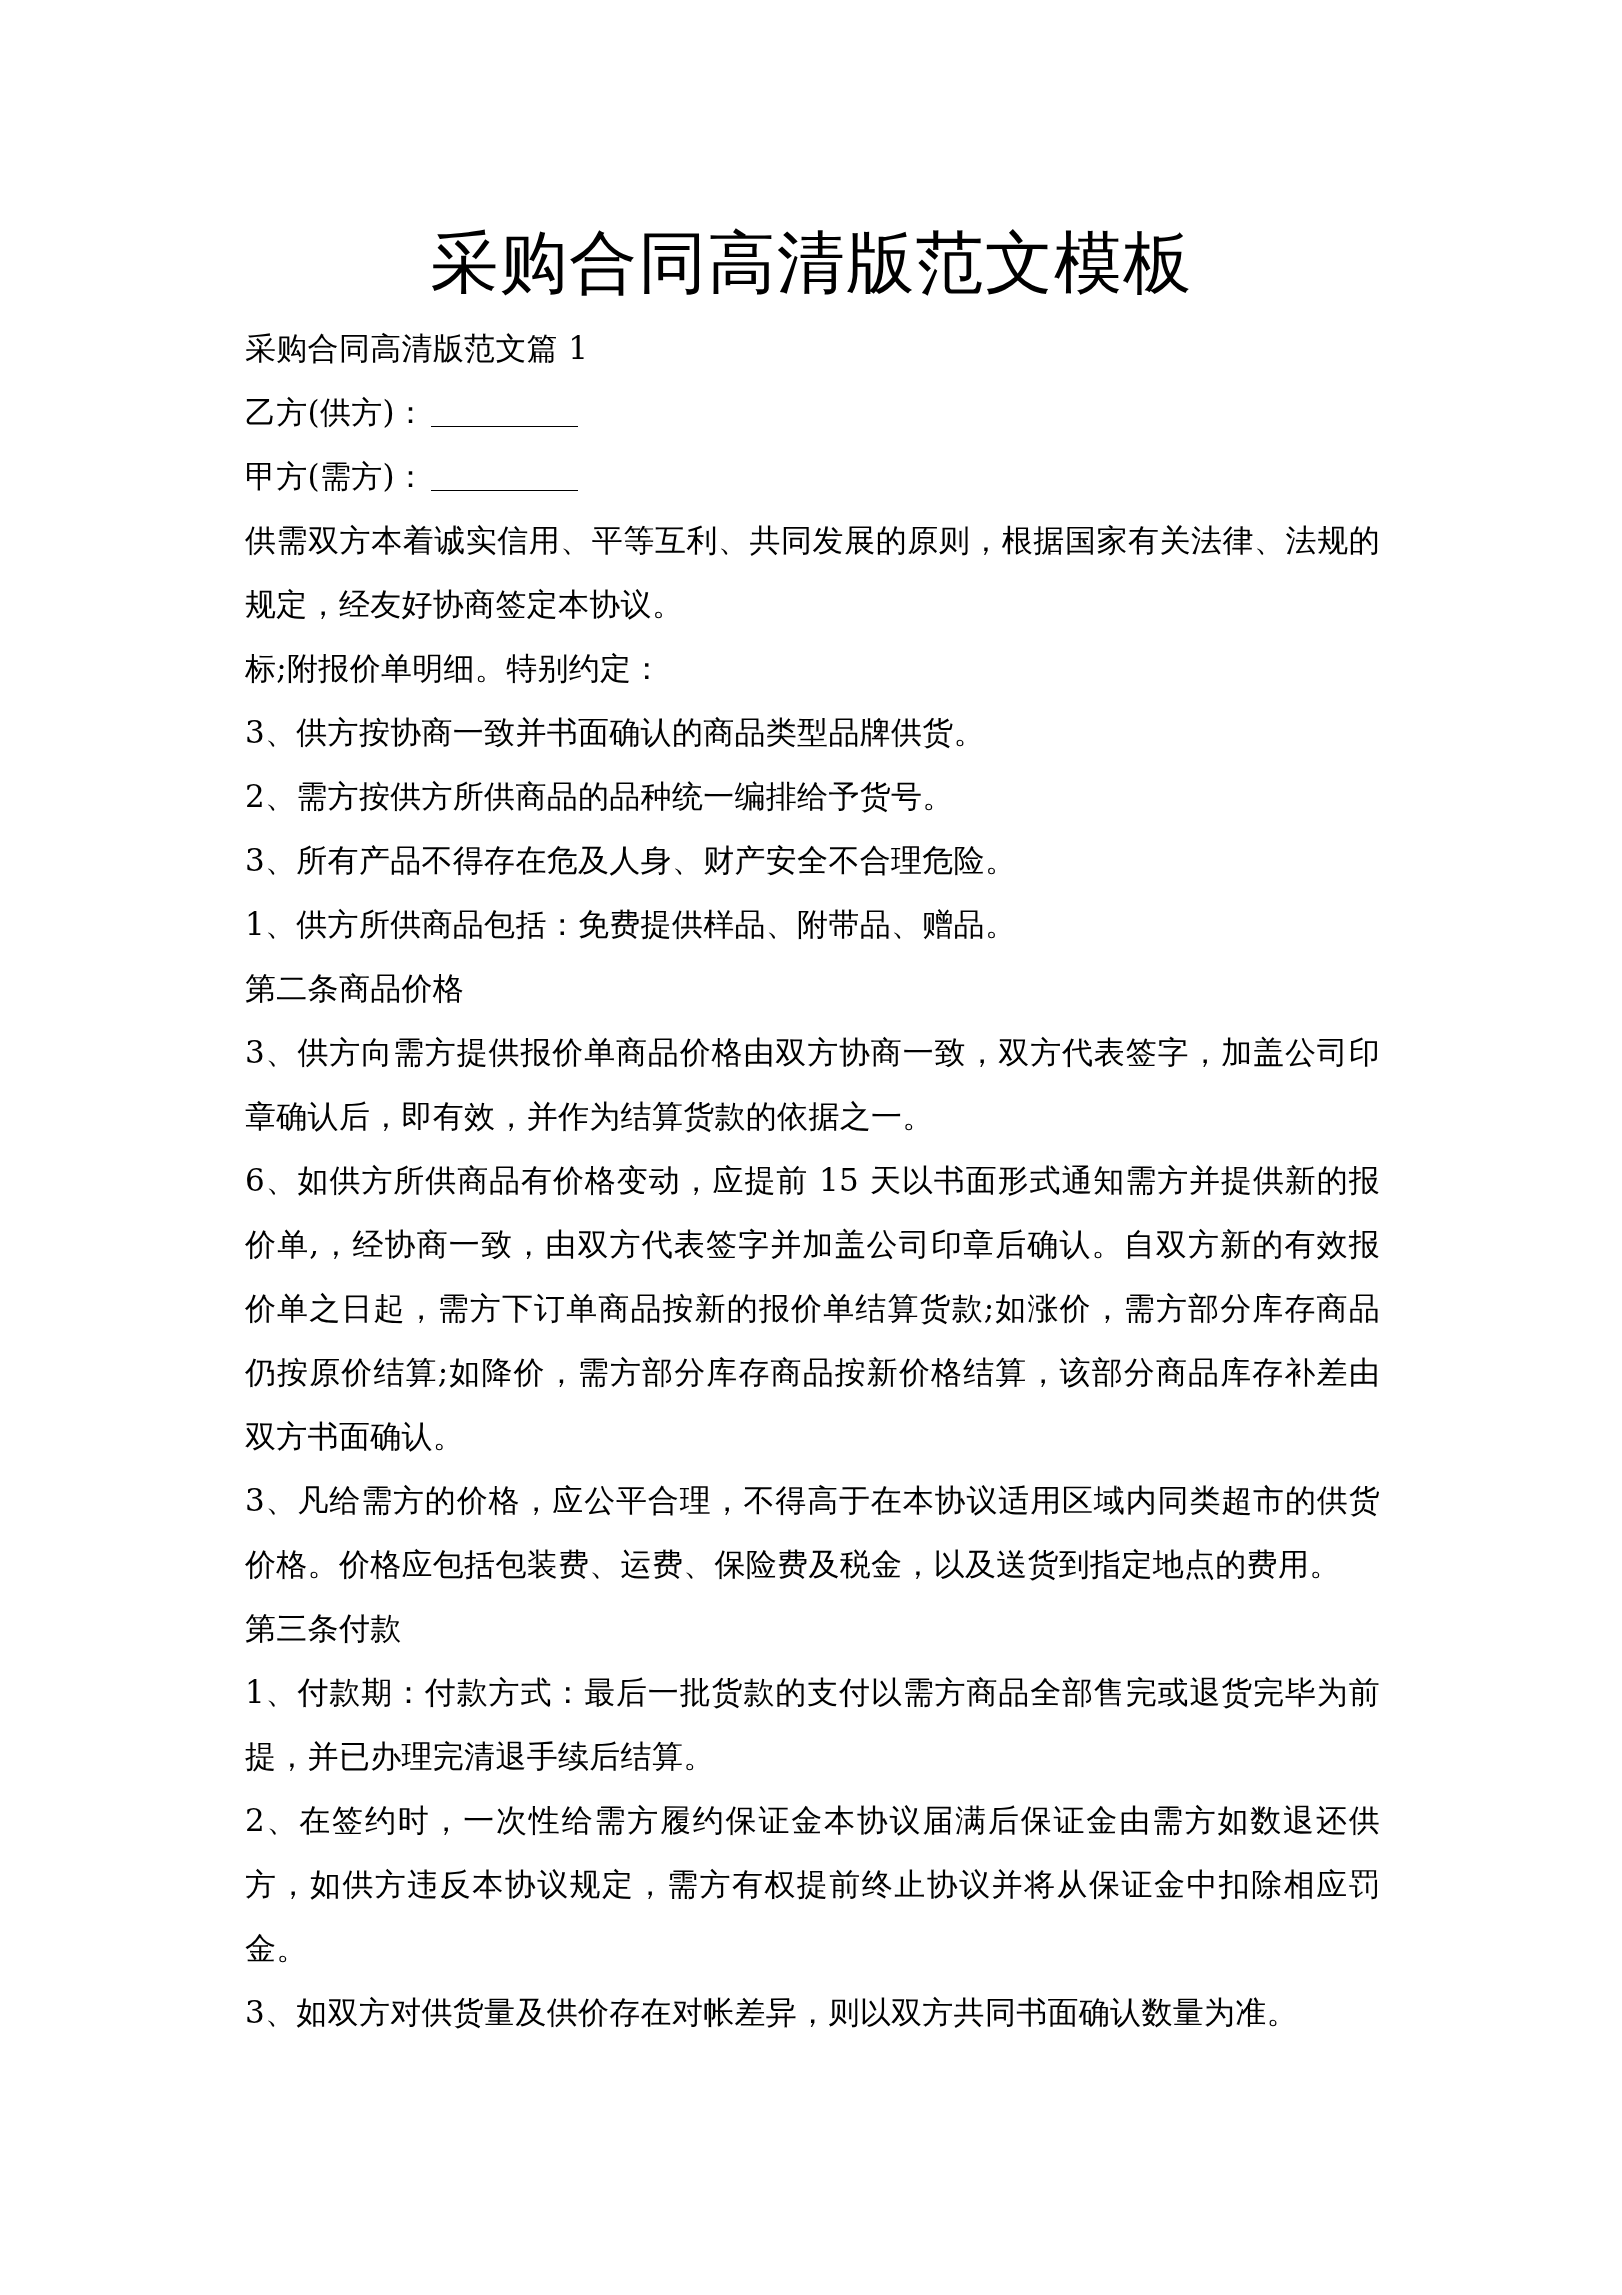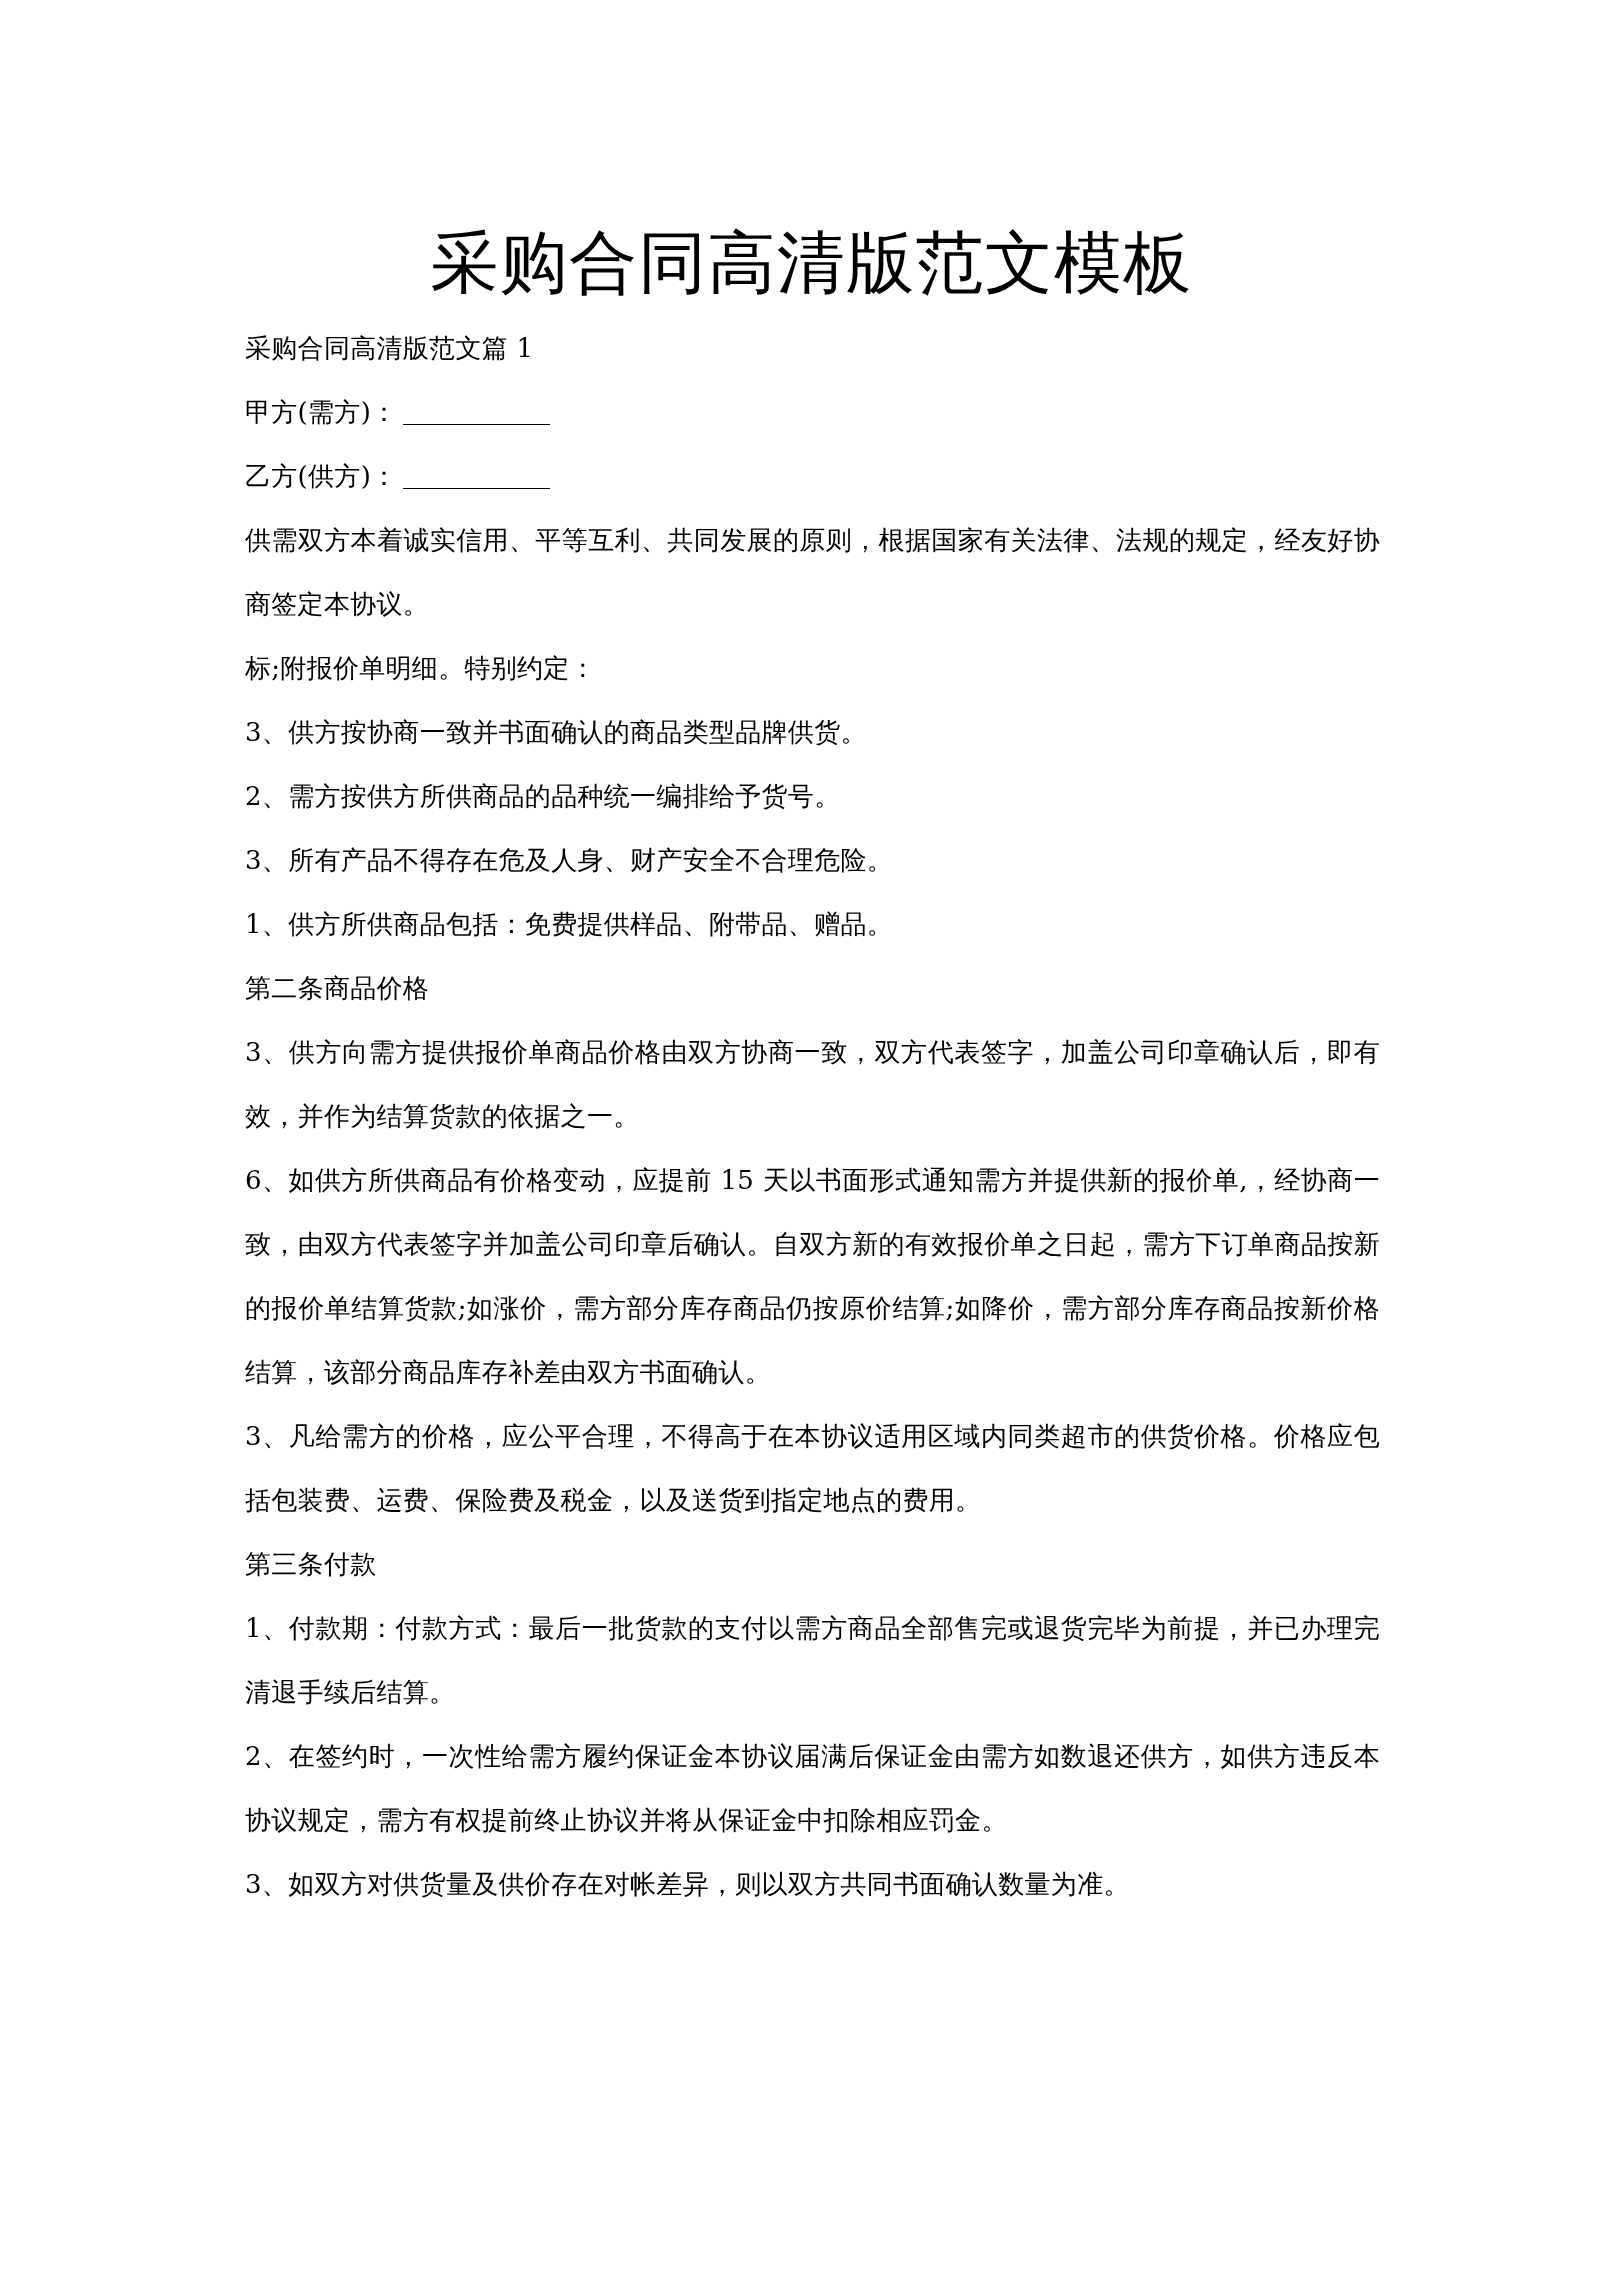--- a/index.html
+++ b/index.html
@@ -33,21 +33,21 @@
     line-height: 85px;
     font-weight: normal;
     letter-spacing: 1.3px;
     margin: 0;
   }
   .body-text {
     position: absolute;
     left: 245px;
     top: 292px;
     width: 1135px;
-    font-size: 26px;
+    font-size: 31px;
     line-height: 64px;
     text-align: justify;
     text-justify: inter-character;
     letter-spacing: 0.3px;
   }
   .body-text p {
     margin: 0;
     padding: 0;
   }
   .blank {
@@ -61,23 +61,23 @@
 </style>
 </head>
 <body>
 
 <div class="page">
   <h1 class="title">采购合同高清版范文模板</h1>
 
   <div class="body-text">
     <p>采购合同高清版范文篇 1</p>
 
+    <p><span>乙方(供方)：</span><span class="blank"></span></p>
+
     <p><span>甲方(需方)：</span><span class="blank"></span></p>
-
-    <p><span>乙方(供方)：</span><span class="blank"></span></p>
 
     <p>供需双方本着诚实信用、平等互利、共同发展的原则，根据国家有关法律、法规的规定，经友好协商签定本协议。</p>
 
     <p>标;附报价单明细。特别约定：</p>
     <p>3、供方按协商一致并书面确认的商品类型品牌供货。</p>
     <p>2、需方按供方所供商品的品种统一编排给予货号。</p>
     <p>3、所有产品不得存在危及人身、财产安全不合理危险。</p>
     <p>1、供方所供商品包括：免费提供样品、附带品、赠品。</p>
 
     <p>第二条商品价格</p>

